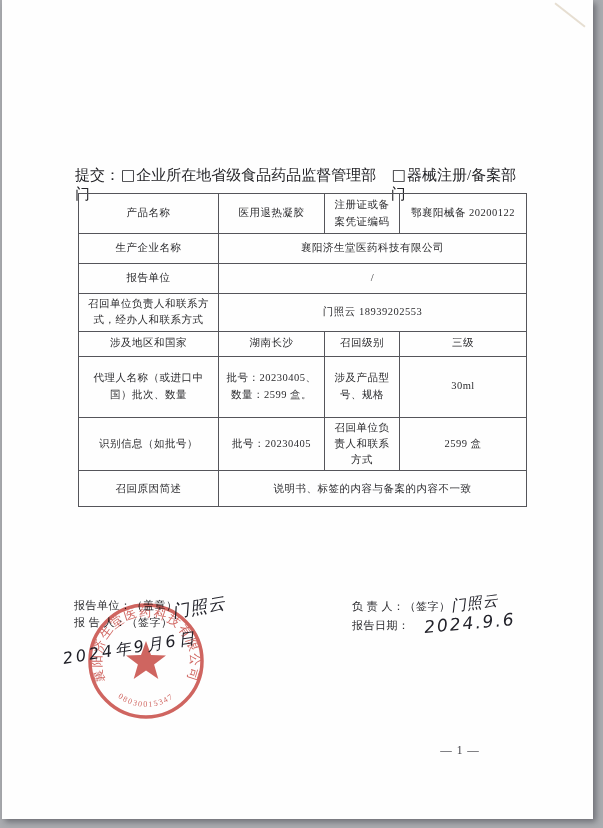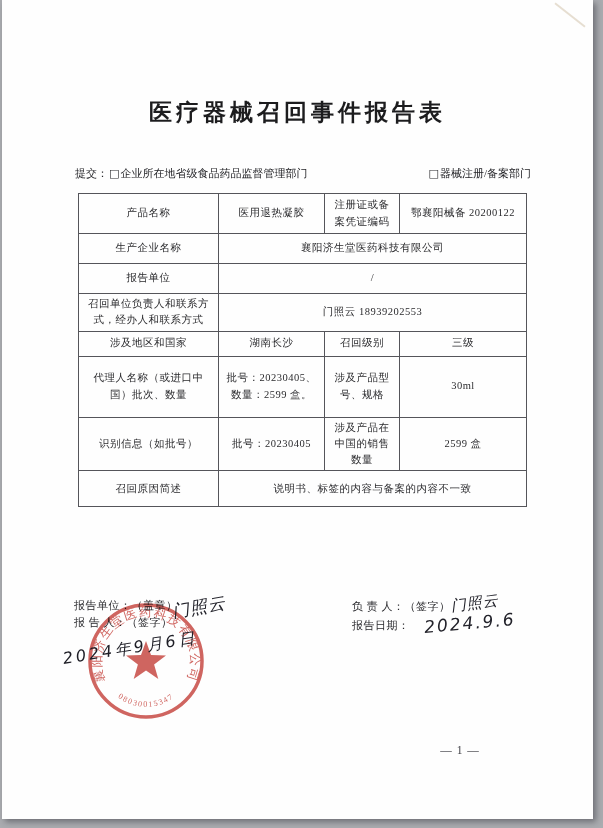--- a/index.html
+++ b/index.html
@@ -8,21 +8,21 @@
   .stage { position:relative; width:603px; height:828px; overflow:hidden; background:#aaacb0; }
   .paper { position:absolute; left:2px; top:0; width:591px; height:819px; background:#fefefe;
            box-shadow:3px 3px 6px rgba(40,40,48,.45); }
   .scratch { position:absolute; left:551px; top:14px; width:38px; height:2px;
              background:#d9cdb8; opacity:.65; transform:rotate(38deg); }
 
   .doc-title { position:absolute; left:0; top:97px; width:595px; text-align:center;
                font-size:23px; font-weight:bold; letter-spacing:4px; color:#1c1c1e; }
 
   .submit-line { position:absolute; left:75px; top:166px; width:456px; display:flex;
-                 justify-content:space-between; font-size:11px; color:#242428; }
+                 justify-content:space-between; font-size:15px; color:#242428; }
   .cb { display:inline-block; margin:0 1px; font-family:"DejaVu Sans",sans-serif; }
 
   table.form { position:absolute; left:78px; top:193px; width:448px; border-collapse:collapse;
                table-layout:fixed; font-size:10.5px; color:#2b2b2e;padding-left:8px; }
   table.form td { border:1px solid #55555a; text-align:center; vertical-align:middle;
                   padding:2px 6px; line-height:1.55; letter-spacing:.5px; }
   tr.r1{height:40px} tr.r2{height:30px} tr.r3{height:30px} tr.r4{height:34px} tr.r5{height:25px}
   tr.r6{height:25px} tr.r7{height:61px} tr.r8{height:52px} tr.r9{height:36px} tr.r10{height:57px}
   td.lbatch { text-align:left; }
 
@@ -48,21 +48,20 @@
   .page-number { position:absolute; left:420px; top:744px; width:80px; text-align:center;
                  font-size:11.5px; color:#3a3a40; letter-spacing:1px; }
 </style>
 </head>
 <body>
 
 <div class="stage">
   <div class="paper"></div>
   <div class="scratch"></div>
 
-  <div class="doc-title">医疗器械召回事件报告表</div>
 
   <div class="submit-line">
     <span>
       <span>提交：</span><span class="cb">□</span><span>企业所在地省级食品药品监督管理部门</span>
     </span>
     <span>
       <span class="cb">□</span><span>器械注册/备案部门</span>
     </span>
   </div>
 
@@ -100,21 +99,21 @@
     </tr>
     <tr class="r7">
       <td>代理人名称（或进口中国）批次、数量</td>
       <td class="lbatch">批号：20230405、数量：2599 盒。</td>
       <td>涉及产品型号、规格</td>
       <td>30ml</td>
     </tr>
     <tr class="r8">
       <td>识别信息（如批号）</td>
       <td class="lbatch">批号：20230405</td>
-      <td>涉及产品在中国的销售数量</td>
+      <td>召回单位负责人和联系方式</td>
       <td>2599 盒</td>
     </tr>
     <tr class="r9">
       <td>召回原因简述</td>
       <td colspan="3">说明书、标签的内容与备案的内容不一致</td>
     </tr>
   </tbody>
     </table>
 
   <div class="footer-left">

